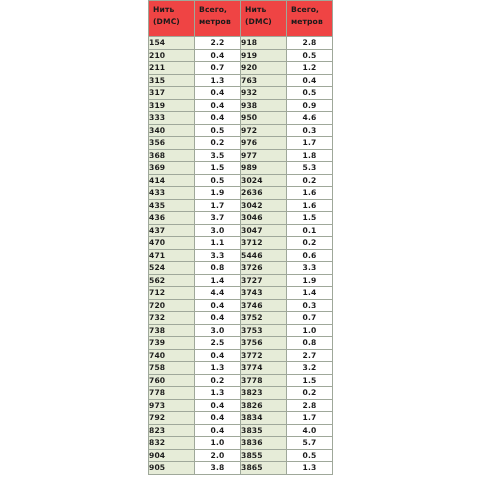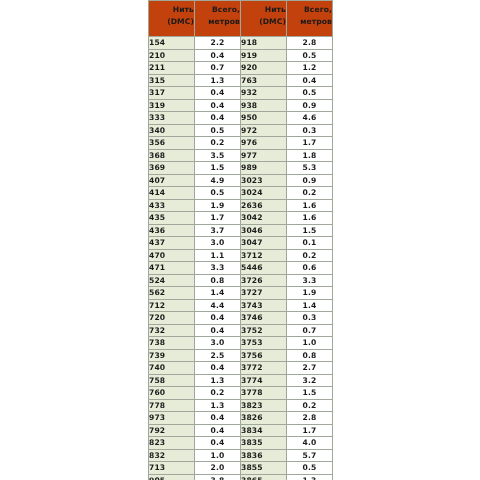--- a/index.html
+++ b/index.html
@@ -41,24 +41,24 @@
     font-size: 7.6px;
     color: #1b1b1b;
     font-weight: bold;
     letter-spacing: 0.1px;
     overflow: hidden;
     white-space: nowrap;
   }
 
   
   table.thread-table thead th {
-    background: #c2410c;
+    background: #ef4444;
     height: 32px;
     vertical-align: top;
-    text-align: right;
+    text-align: left;
     padding: 3px 0 0 4px;
     font-size: 7.6px;
     line-height: 12px;
     font-weight: bold;
   }
   table.thread-table thead th .hl1,
   table.thread-table thead th .hl2 {
     display: block;
   }
 
@@ -166,26 +166,20 @@
           <td class="dmc">977</td>
           <td class="len">1.8</td>
         </tr>
         <tr>
           <td class="dmc">369</td>
           <td class="len">1.5</td>
           <td class="dmc">989</td>
           <td class="len">5.3</td>
         </tr>
         <tr>
-          <td class="dmc">407</td>
-          <td class="len">4.9</td>
-          <td class="dmc">3023</td>
-          <td class="len">0.9</td>
-        </tr>
-        <tr>
           <td class="dmc">414</td>
           <td class="len">0.5</td>
           <td class="dmc">3024</td>
           <td class="len">0.2</td>
         </tr>
         <tr>
           <td class="dmc">433</td>
           <td class="len">1.9</td>
           <td class="dmc">2636</td>
           <td class="len">1.6</td>
@@ -304,21 +298,21 @@
           <td class="dmc">3835</td>
           <td class="len">4.0</td>
         </tr>
         <tr>
           <td class="dmc">832</td>
           <td class="len">1.0</td>
           <td class="dmc">3836</td>
           <td class="len">5.7</td>
         </tr>
         <tr>
-          <td class="dmc">713</td>
+          <td class="dmc">904</td>
           <td class="len">2.0</td>
           <td class="dmc">3855</td>
           <td class="len">0.5</td>
         </tr>
         <tr>
           <td class="dmc">905</td>
           <td class="len">3.8</td>
           <td class="dmc">3865</td>
           <td class="len">1.3</td>
         </tr>

